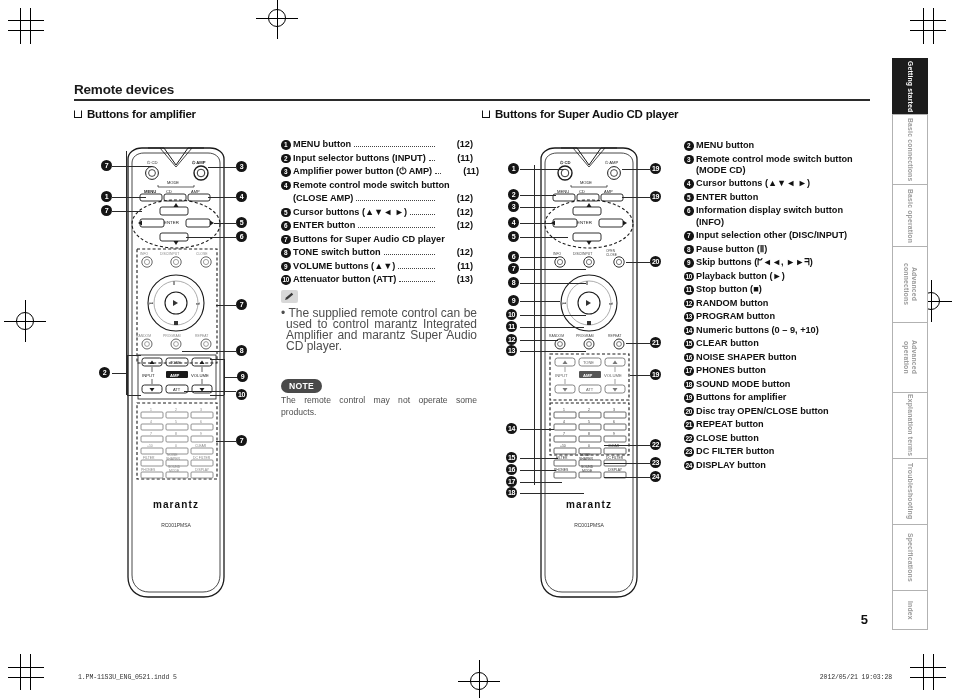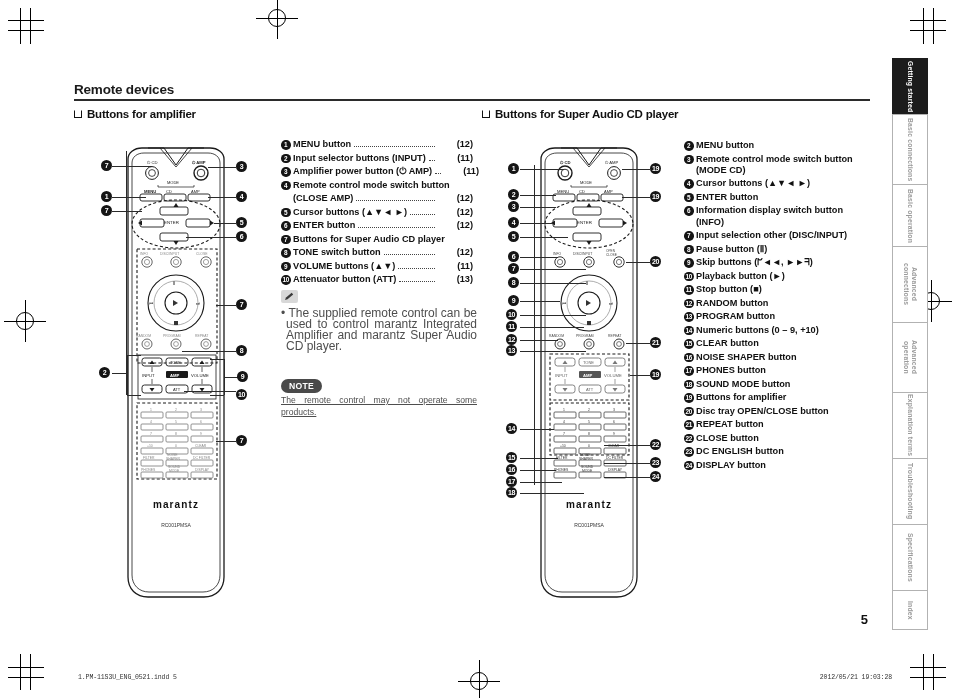--- a/index.html
+++ b/index.html
@@ -351,21 +351,21 @@
       <path d="M1 8 L2 5.6 L7.7 0.8 L9.2 2.4 L3.5 7.2 Z" fill="#3a3a3a"></path>
     </svg>
   </div>
   <div class="tiptext" id="tiptext" style="left:281px;top:308px;">
       <span class="b">• The supplied remote control can be used to control marantz Integrated Amplifier and marantz Super Audio CD player.</span>
     </div>
 
   <div class="note-badge" style="left:281px;top:379px;">
     <span>NOTE</span>
   </div>
-  <div class="notetext" style="left:281px;top:395px;text-decoration:underline;">
+  <div class="notetext" style="left:281px;top:395px;">
     <span>The remote control may not operate some products.</span>
   </div>
 
   <div class="subhead" style="left:482px;top:108px;">
     <span class="sq"></span><span>Buttons for Super Audio CD player</span>
   </div>
 
   <div class="list plain" id="right-list" style="left:684px;top:140px;width:205px;">
       <div class="li">
         <div class="bullet">2</div>
@@ -446,21 +446,21 @@
       <div class="li">
         <div class="bullet">21</div>
         <div class="li-body"><span>REPEAT button</span></div>
       </div>
       <div class="li">
         <div class="bullet">22</div>
         <div class="li-body"><span>CLOSE button</span></div>
       </div>
       <div class="li">
         <div class="bullet">23</div>
-        <div class="li-body"><span>DC ENGLISH button</span></div>
+        <div class="li-body"><span>DC FILTER button</span></div>
       </div>
       <div class="li">
         <div class="bullet">24</div>
         <div class="li-body"><span>DISPLAY button</span></div>
       </div>
     </div>
 
   <div class="remote-wrap" style="left:96px;top:145px;width:160px;height:460px;">
     <svg width="160" height="460" viewBox="0 0 160 460">
 

